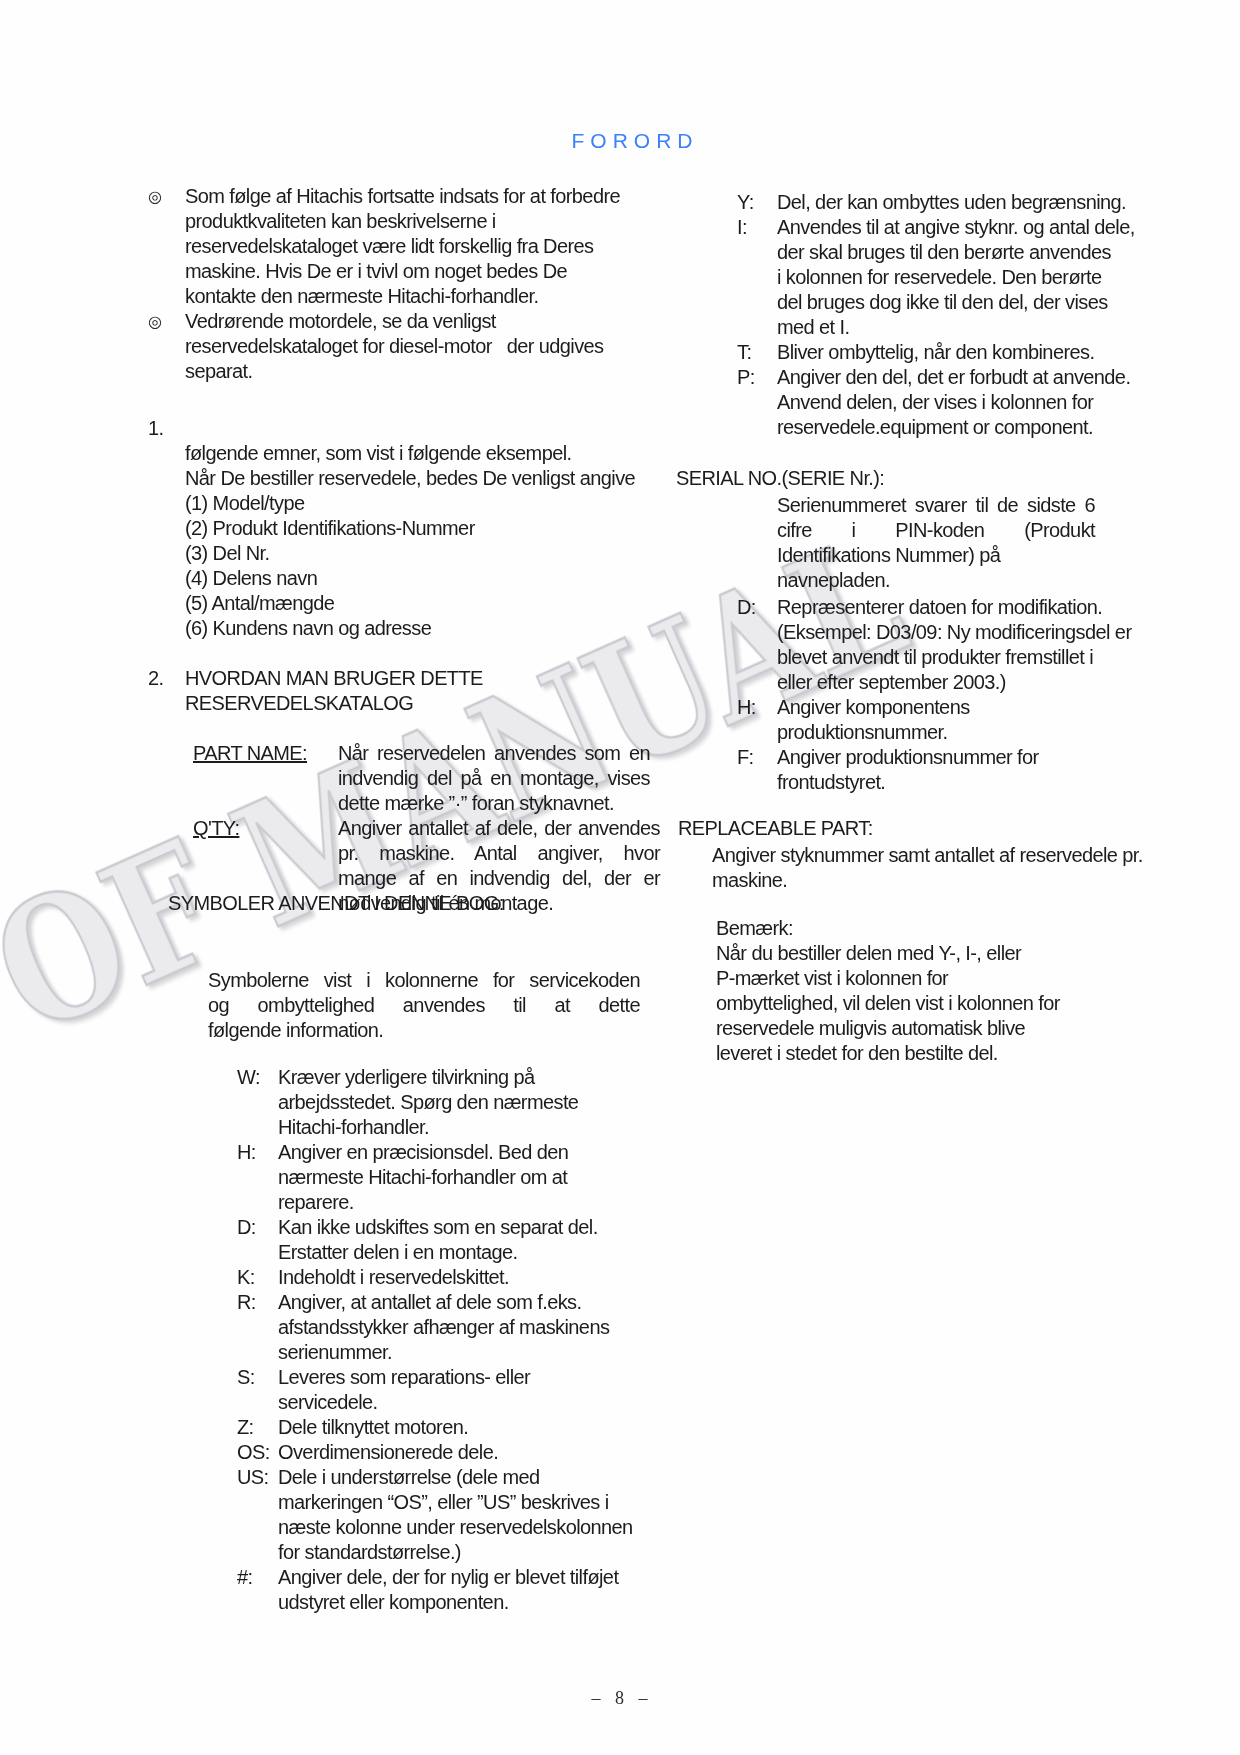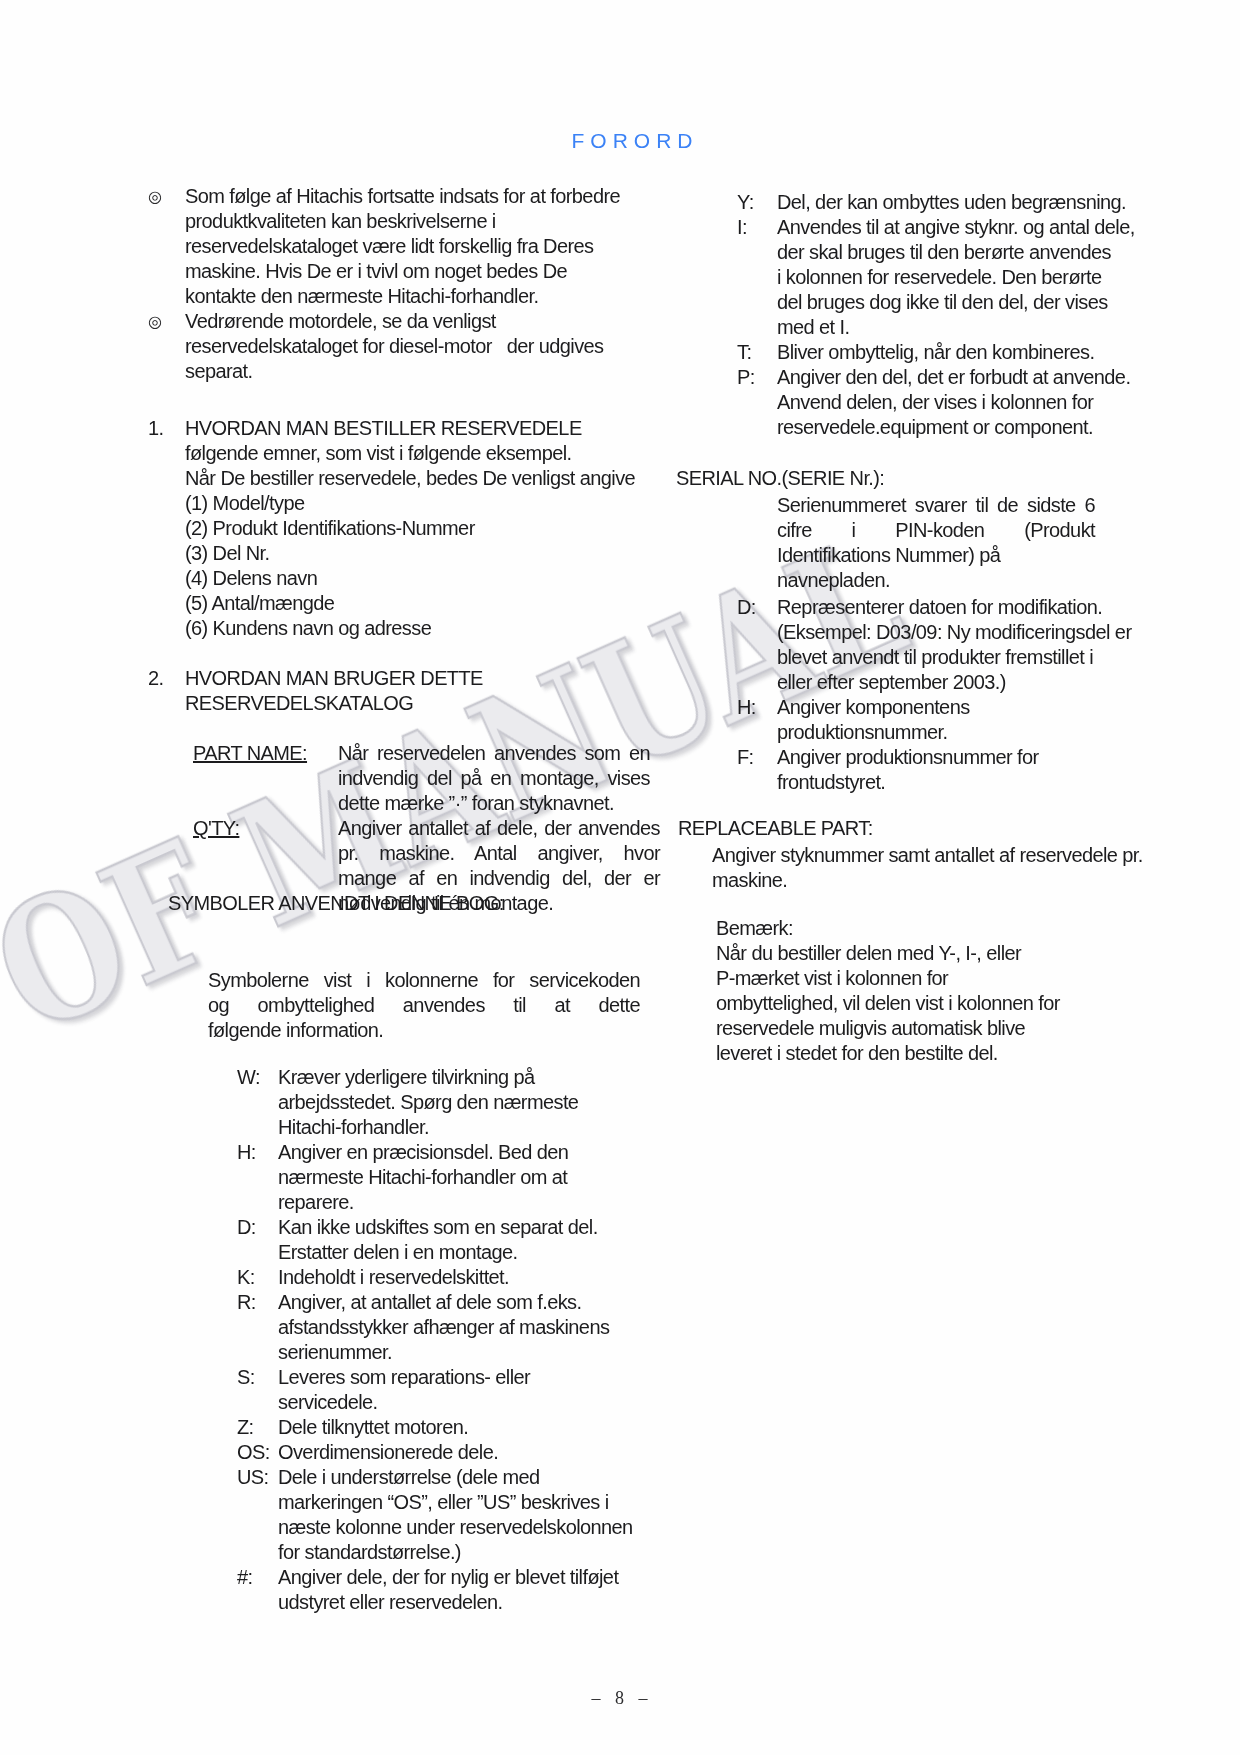--- a/index.html
+++ b/index.html
@@ -96,21 +96,20 @@
       <div class="lines">
           <div class="ln">Vedrørende motordele, se da venligst</div>
           <div class="ln">reservedelskataloget for diesel-motor   der udgives</div>
           <div class="ln">separat.</div>
         </div>
     </div>
 
     <div class="abs sec s1">
       <div class="h">
         <span class="num">1.</span>
-        <span>HVORDAN MAN BESTILLER RESERVEDELE</span>
       </div>
       <div class="ind">
           <div class="ln">følgende emner, som vist i følgende eksempel.</div>
           <div class="ln">Når De bestiller reservedele, bedes De venligst angive</div>
         </div>
       <div class="ind">
           <div class="ln">(1) Model/type</div>
           <div class="ln">(2) Produkt Identifikations-Nummer</div>
           <div class="ln">(3) Del Nr.</div>
           <div class="ln">(4) Delens navn</div>
@@ -214,21 +213,21 @@
             <div class="ln">Dele i understørrelse (dele med</div>
             <div class="ln">markeringen “OS”, eller ”US” beskrives i</div>
             <div class="ln">næste kolonne under reservedelskolonnen</div>
             <div class="ln">for standardstørrelse.)</div>
           </div>
       </div>
       <div class="srow">
         <span class="code">#:</span>
         <div class="lines">
             <div class="ln">Angiver dele, der for nylig er blevet tilføjet</div>
-            <div class="ln">udstyret eller reservedelen.</div>
+            <div class="ln">udstyret eller komponenten.</div>
           </div>
       </div>
     </div>
 
     <div class="abs rlist1">
       <div class="srow">
         <span class="code">Y:</span>
         <div class="lines">
             <div class="ln">Del, der kan ombyttes uden begrænsning.</div>
           </div>

